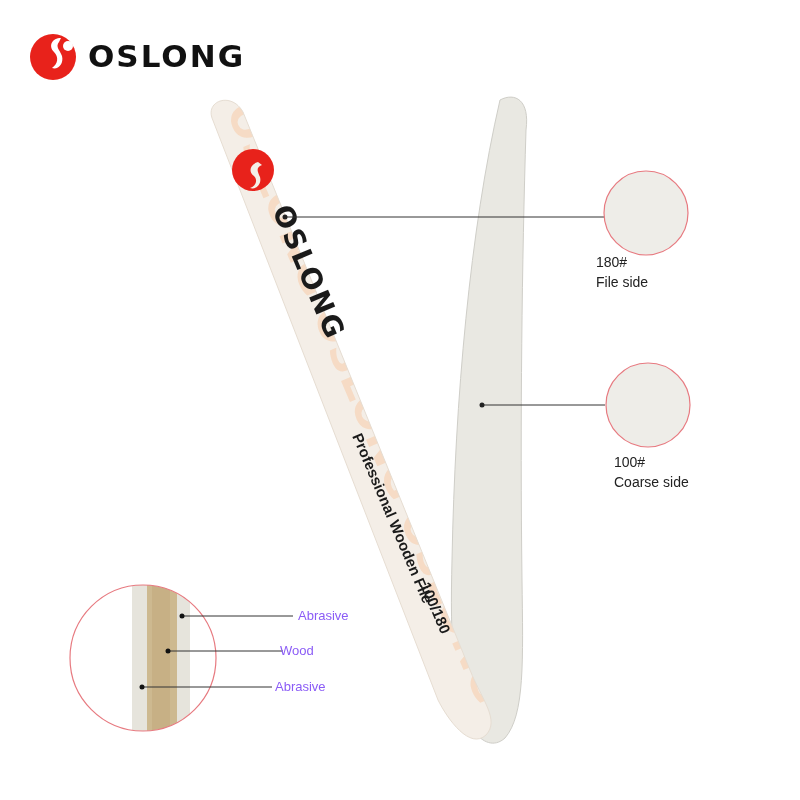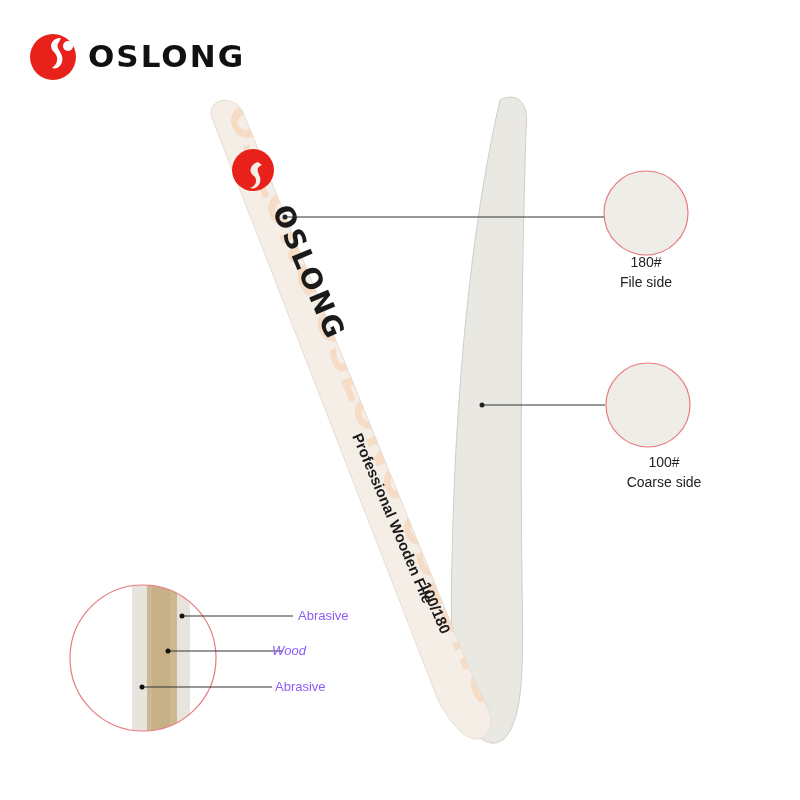--- a/index.html
+++ b/index.html
@@ -1,20 +1,20 @@
 <!DOCTYPE html>
 <html><head>
 <meta charset="utf-8">
 <style>
   html, body { margin:0; padding:0; background:#ffffff; }
   body { width:800px; height:800px; position:relative; overflow:hidden; font-family:"Liberation Sans", sans-serif; }
   .logo { position:absolute; left:28px; top:30px; display:flex; align-items:center; }
   .logo-word { font-family:"DejaVu Sans", sans-serif; font-weight:bold; font-size:31px; letter-spacing:2px; color:#111; margin-left:8px; }
   .stage { position:absolute; left:0; top:0; width:800px; height:800px; }
-  .label { position:absolute; font-size:14px; color:#222; text-align:center; line-height:20px; font-family:"Liberation Sans", sans-serif; }
+  .label { position:absolute; font-size:14px; color:#222; line-height:20px; font-family:"Liberation Sans", sans-serif; }
   .callout-label { position:absolute; font-size:13px; color:#8b5cf6; font-family:"Liberation Sans", sans-serif; }
 </style>
 </head>
 <body>
 
 <div class="logo">
   <svg width="52" height="52" viewBox="0 0 52 52">
     <circle cx="25" cy="27" r="23" fill="#e8221b"></circle>
     <path d="M33 8 C 24 8, 20 16, 26 22 C 31 27, 30 34, 24 38 C 30 40, 36 34, 34 26 C 32 20, 27 17, 31 12 Z" fill="#ffffff"></path>
     <circle cx="40" cy="16" r="5" fill="#ffffff"></circle>
@@ -80,14 +80,14 @@
 <div class="label" style="left:596px; top:252px; width:100px;">
   <div>180#</div>
   <div>File side</div>
 </div>
 <div class="label" style="left:614px; top:452px; width:100px;">
   <div>100#</div>
   <div>Coarse side</div>
 </div>
 
 <div class="callout-label" style="left:298px; top:608px;">Abrasive</div>
-<div class="callout-label" style="left:272px; top:643px;font-style:italic;">Wood</div>
+<div class="callout-label" style="left:280px; top:643px;">Wood</div>
 <div class="callout-label" style="left:275px; top:679px;">Abrasive</div>
 
 </body></html>

